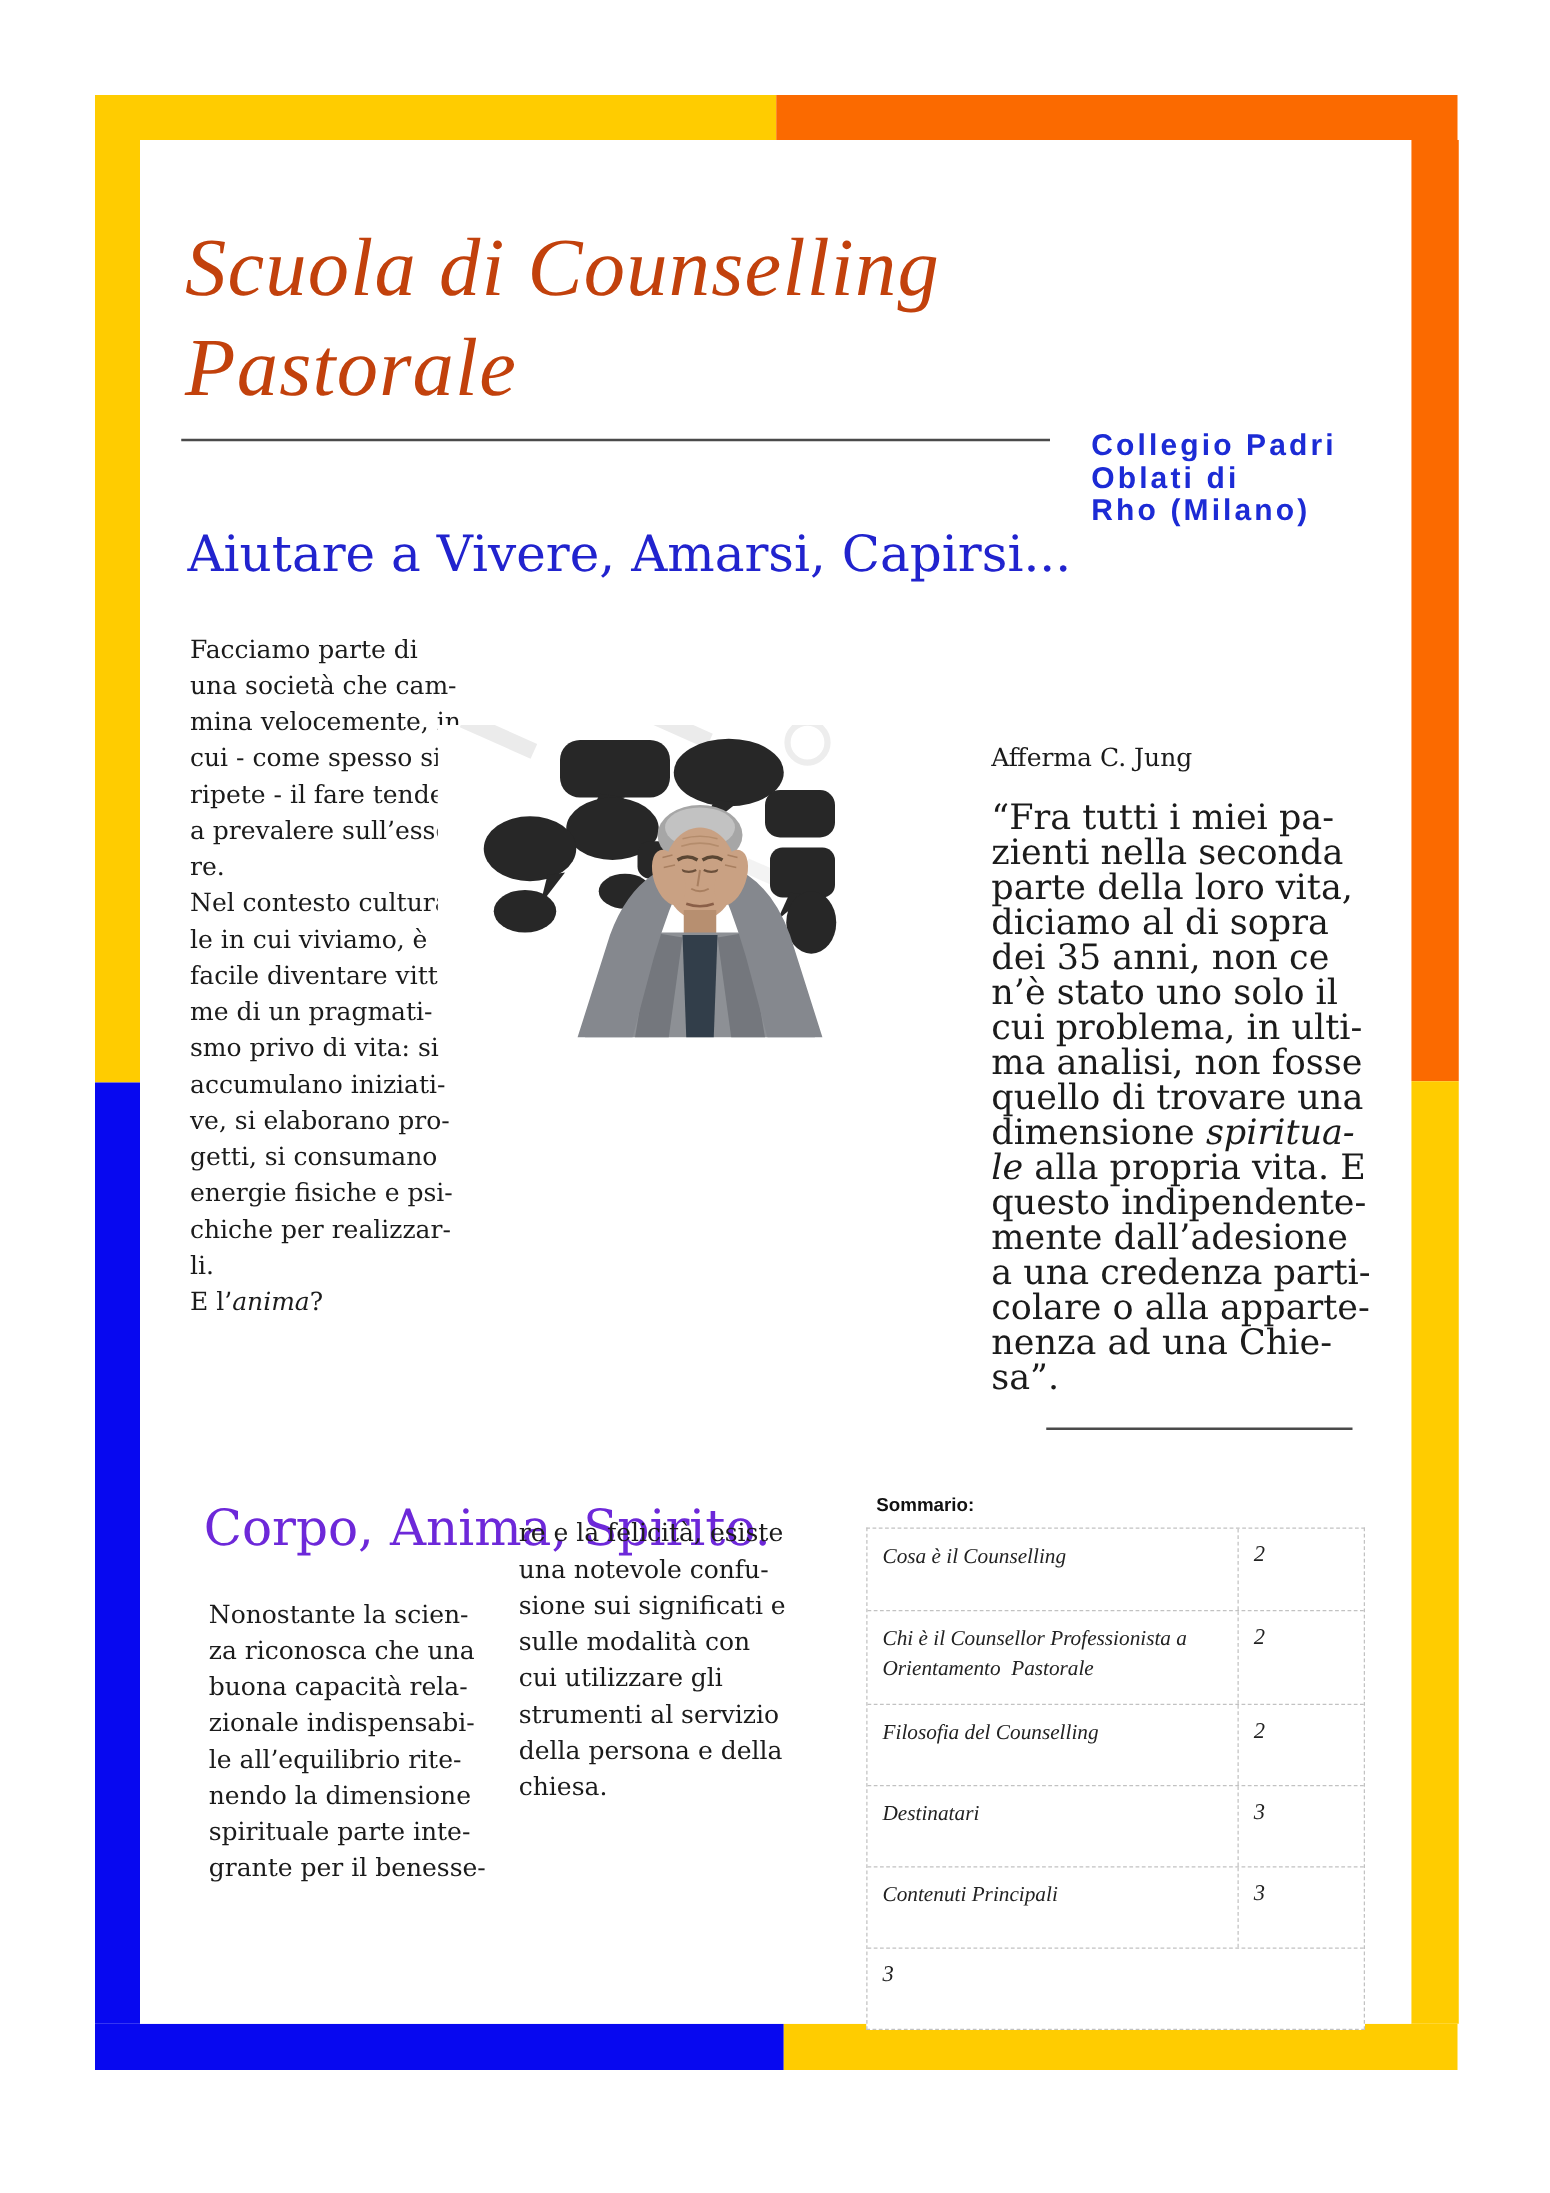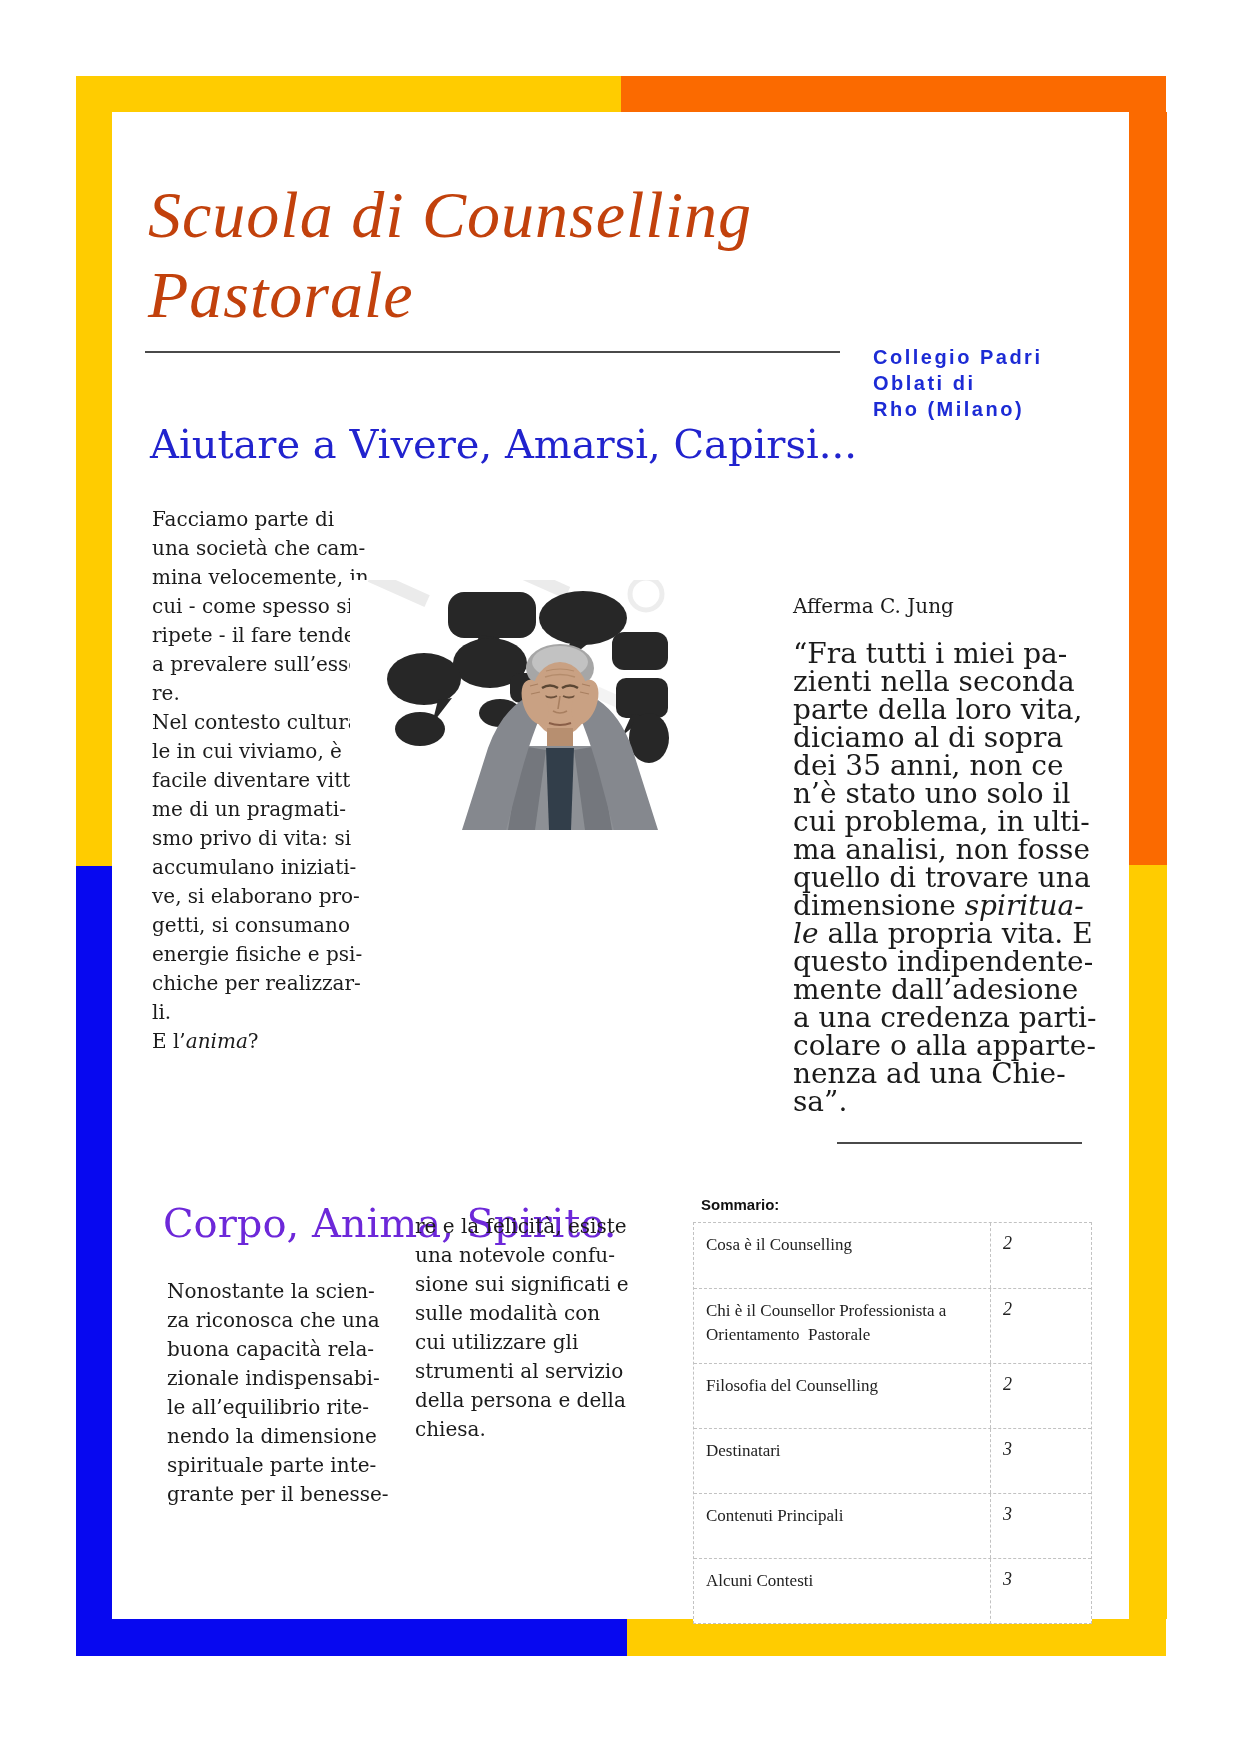--- a/index.html
+++ b/index.html
@@ -7,37 +7,37 @@
           font-family:"DejaVu Serif",serif;color:#1b1b1b;}
   .abs{position:absolute;}
   .band{position:absolute;z-index:1;}
   #page{position:absolute;z-index:2;background:#ffffff;}
   .content{z-index:3;}
   .tline{white-space:pre;}
   .it{font-style:italic;}
 
   #title{font-family:"Liberation Serif",serif;font-style:italic;font-weight:400;
          font-size:66px;line-height:80px;letter-spacing:1px;}
-  #org{font-family:"Liberation Sans",sans-serif;font-weight:bold;font-size:20px;
+  #org{font-family:"Liberation Sans",sans-serif;font-weight:bold;font-size:24px;
        line-height:26px;letter-spacing:2.5px;}
   .heading{font-family:"DejaVu Serif",serif;font-size:40px;font-weight:400;}
   .rule{position:absolute;height:2px;background:#4a4a4a;z-index:3;}
 
   .body-lines .tline{font-size:20px;line-height:29px;height:29px;}
   .jung-lines .tline{font-size:28px;line-height:28px;height:28px;}
   #jung-label{font-size:20px;}
 
   #sommario-label{font-family:"Liberation Sans",sans-serif;font-weight:bold;font-size:15px;color:#111;}
   #toc{position:absolute;z-index:4;background:#ffffff;border:1px dashed #c2c2c2;box-sizing:border-box;}
   .toc-row{display:flex;border-bottom:1px dashed #c2c2c2;height:65px;box-sizing:border-box;}
   .toc-row:nth-child(1){height:66px;}
   .toc-row:nth-child(2){height:75px;}
   .toc-row:last-child{border-bottom:none;}
   .toc-title{width:297px;box-sizing:border-box;border-right:1px dashed #c2c2c2;
-             padding:10px 0 0 12px;font-family:"Liberation Serif",serif;
+             padding:10px 0 0 12px;font-family:"Liberation Serif",serif;font-style:italic;
              font-size:17px;color:#222;}
   .toc-title .tline{line-height:24px;}
   .toc-page{flex:1;padding:10px 0 0 12px;font-family:"Liberation Serif",serif;
             font-style:italic;font-size:18px;color:#222;}
 </style>
 </head>
 <body>
 
 <div id="canvas">
 
@@ -220,20 +220,17 @@
         </div>
         <div class="toc-page">3</div>
       </div>
       <div class="toc-row">
         <div class="toc-title">
           <div class="tline">Contenuti Principali</div>
         </div>
         <div class="toc-page">3</div>
       </div>
       <div class="toc-row">
-        <div class="toc-title">
-          <div class="tline">Alcuni Contesti</div>
-        </div>
         <div class="toc-page">3</div>
       </div>
     </div>
 
 </div>
 
 </body></html>

